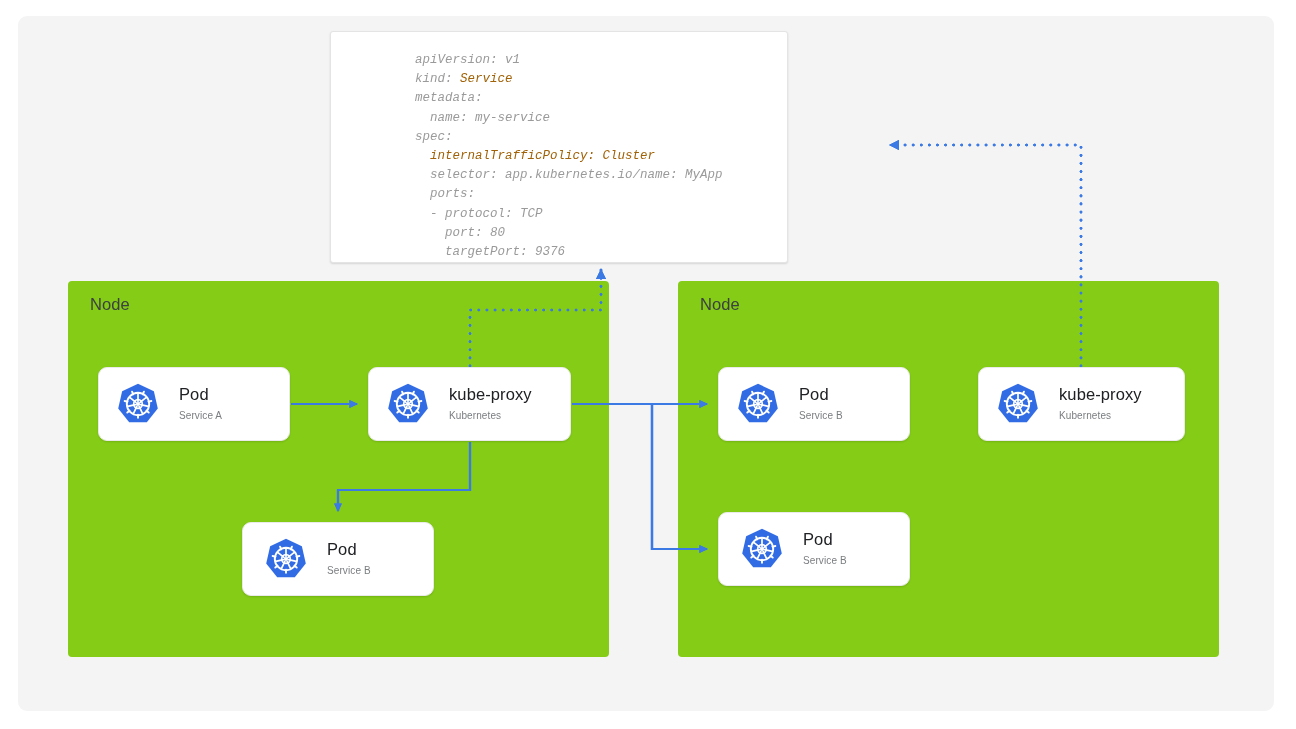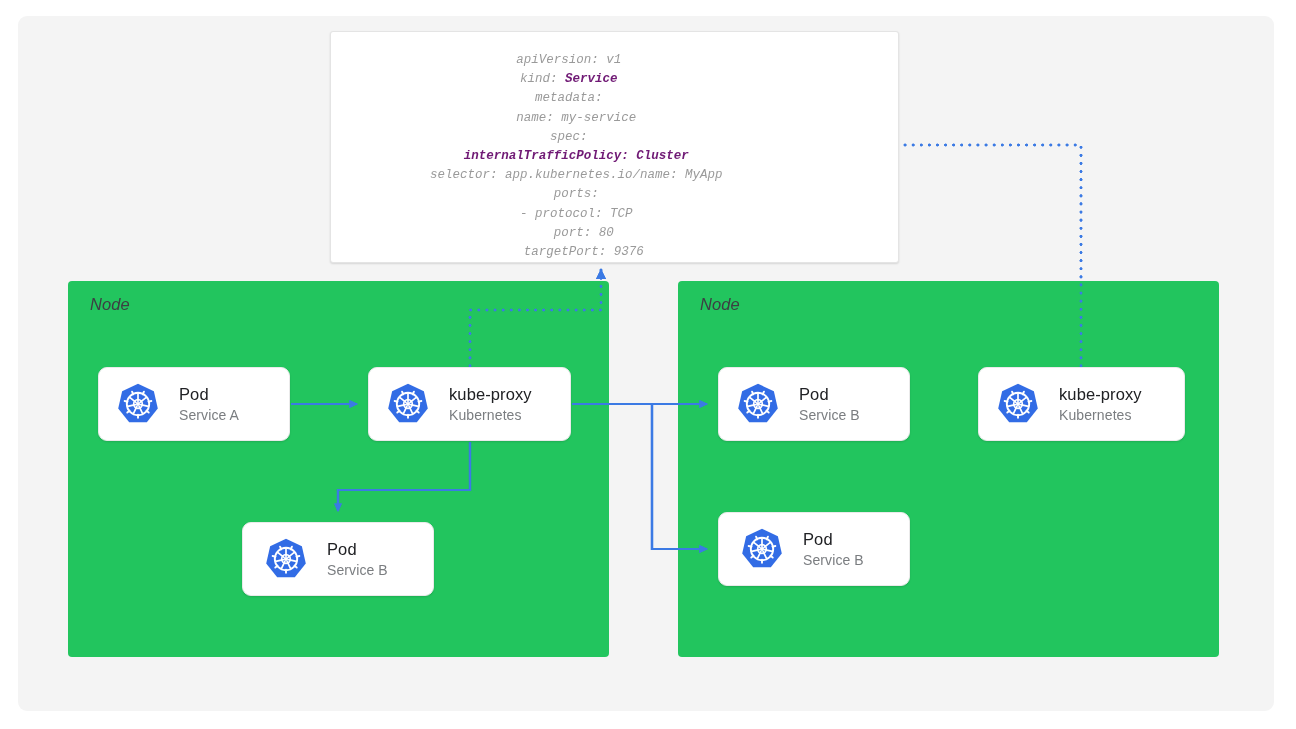--- a/index.html
+++ b/index.html
@@ -5,45 +5,45 @@
   html,body{margin:0;padding:0;background:#ffffff;}
   body{width:1296px;height:729px;overflow:hidden;
        font-family:"Liberation Sans",sans-serif;}
 
   #canvas{position:absolute;left:18px;top:16px;width:1256px;height:695px;
           background:#f4f4f4;border-radius:9px;}
 
   #stage{position:absolute;left:0;top:0;width:1296px;height:729px;}
 
   
-  #yaml-card{position:absolute;left:330px;top:31px;width:569px;height:232px;
+  #yaml-card{position:absolute;left:330px;top:31px;width:458px;height:232px;
              background:#ffffff;border:1px solid #e4e4e4;border-radius:3px;
-             box-shadow:0 1px 2px rgba(0,0,0,.13);box-sizing:border-box;text-align:center;}
+             box-shadow:0 1px 2px rgba(0,0,0,.13);box-sizing:border-box;}
   #yaml-code{position:absolute;left:84px;top:19px;
              font-family:"Liberation Mono","DejaVu Sans Mono",monospace;
              font-size:12.5px;line-height:19.2px;font-style:italic;
              color:#9a9a9a;white-space:pre;}
   #yaml-code .l{display:block;height:19.2px;}
-  #yaml-code .b{font-weight:bold;color:#701a75;font-style:italic;}
+  #yaml-code .b{font-weight:normal;color:#a16207;font-style:italic;}
 
   
-  .node{position:absolute;background:#22c55e;border-radius:4px;font-style:italic;}
+  .node{position:absolute;background:#84cc16;border-radius:4px;}
   #node-left{left:68px;top:281px;width:541px;height:376px;}
   #node-right{left:678px;top:281px;width:541px;height:376px;}
   .node-label{position:absolute;left:22px;top:14px;font-size:16.5px;color:#3c4043;
               letter-spacing:.1px;}
 
   
   .card{position:absolute;background:#ffffff;border:1px solid #eaeaea;
         border-radius:9px;box-shadow:0 1px 2px rgba(0,0,0,.12);
         box-sizing:border-box;display:flex;align-items:center;}
   .card .logo{margin-left:18px;flex:0 0 auto;}
   .card .txt{margin-left:20px;}
   .card .t1{font-size:16.5px;color:#202124;line-height:22px;letter-spacing:.1px;}
-  .card .t2{font-size:14px;color:#7a7d80;line-height:21px;letter-spacing:.1px;}
+  .card .t2{font-size:10px;color:#7a7d80;line-height:21px;letter-spacing:.1px;}
 
   #card-pod-a      {left:98px; top:367px; width:192px;height:74px;}
   #card-kube-left  {left:368px;top:367px;width:203px;height:74px;}
   #card-pod-b-left {left:242px;top:522px;width:192px;height:74px;}
   #card-pod-b1     {left:718px;top:367px;width:192px;height:74px;}
   #card-pod-b2     {left:718px;top:512px;width:192px;height:74px;}
   #card-kube-right {left:978px;top:367px;width:207px;height:74px;}
 
   #card-pod-b-left .logo, #card-pod-b2 .logo{margin-left:22px;}
 

